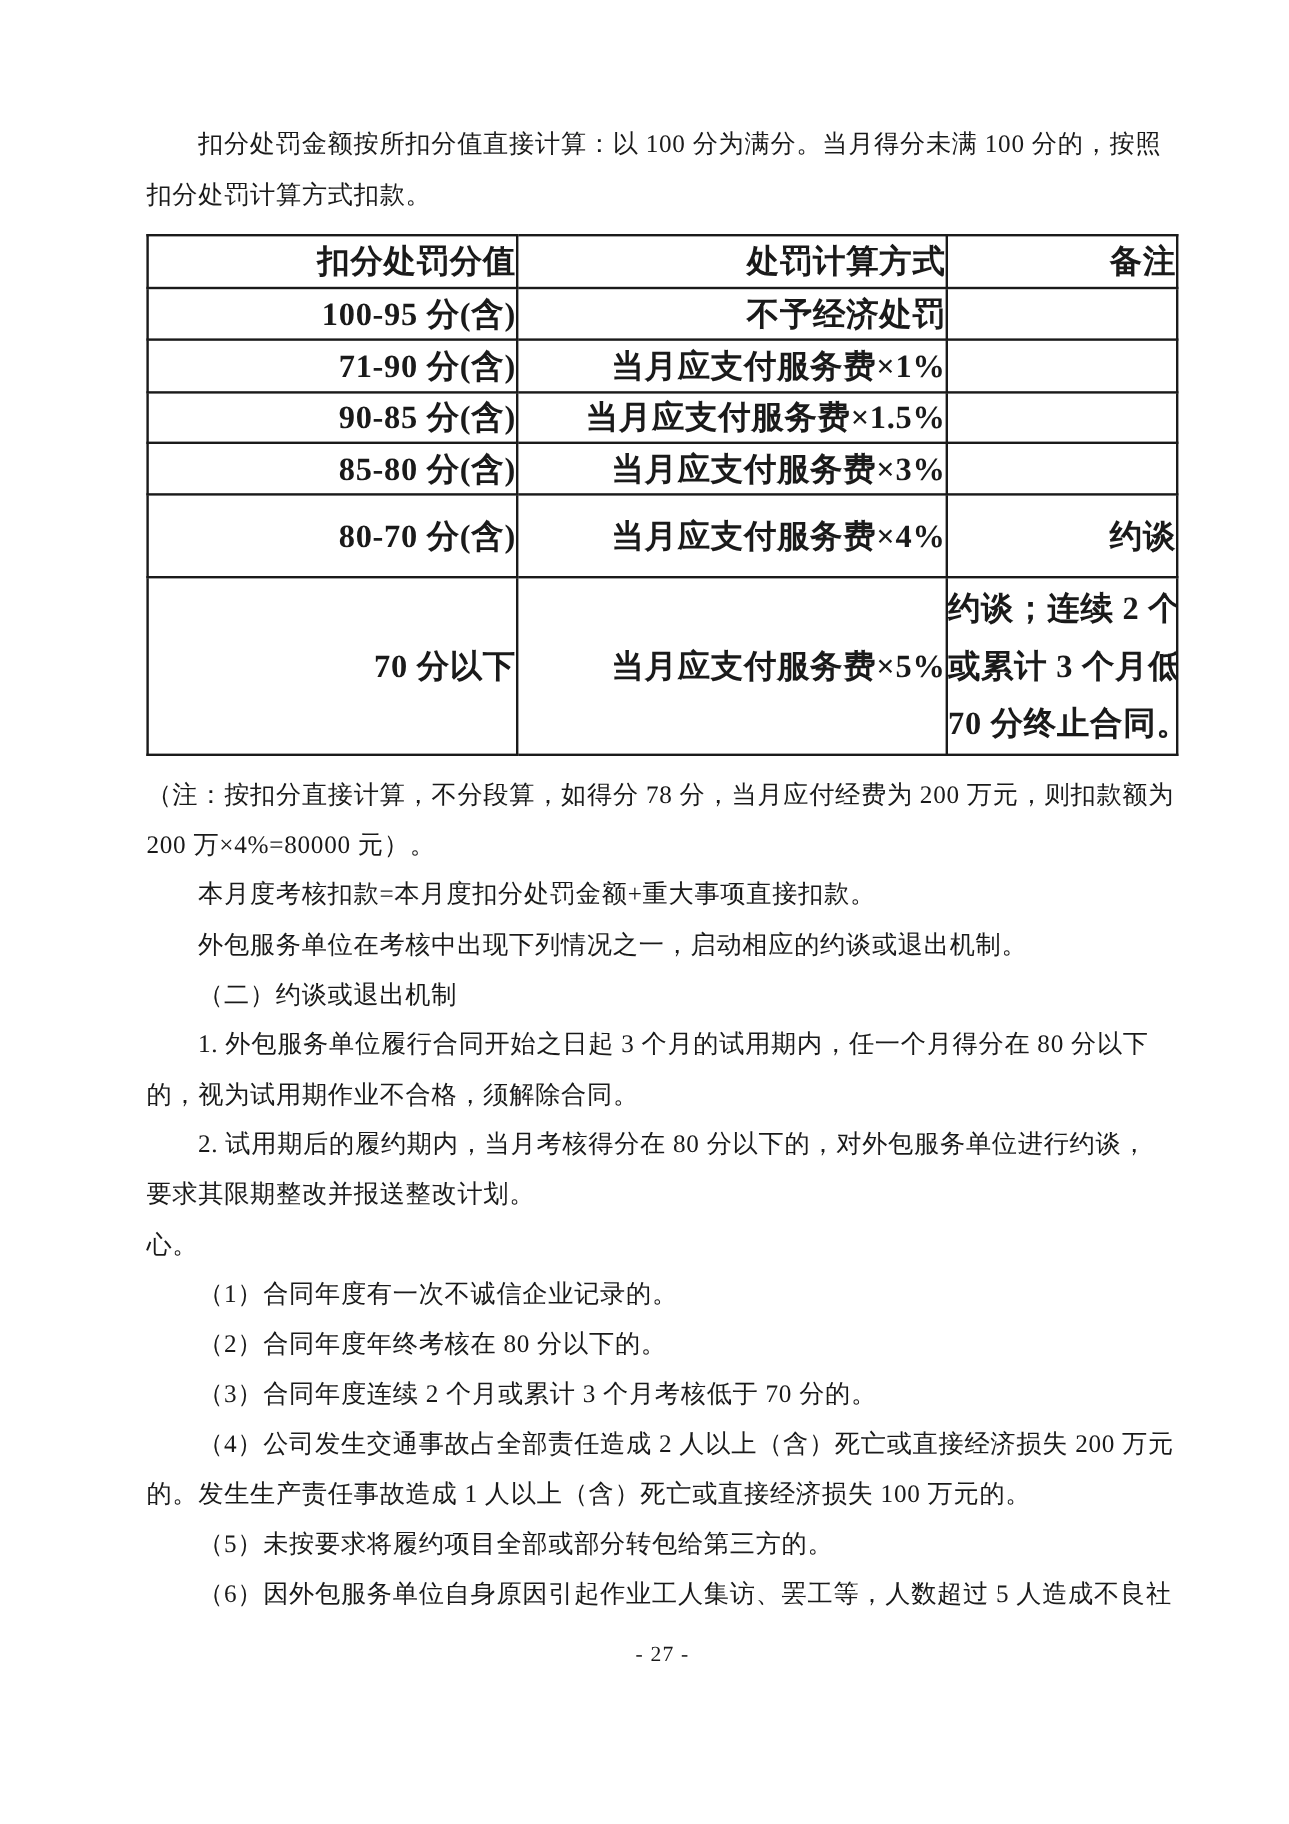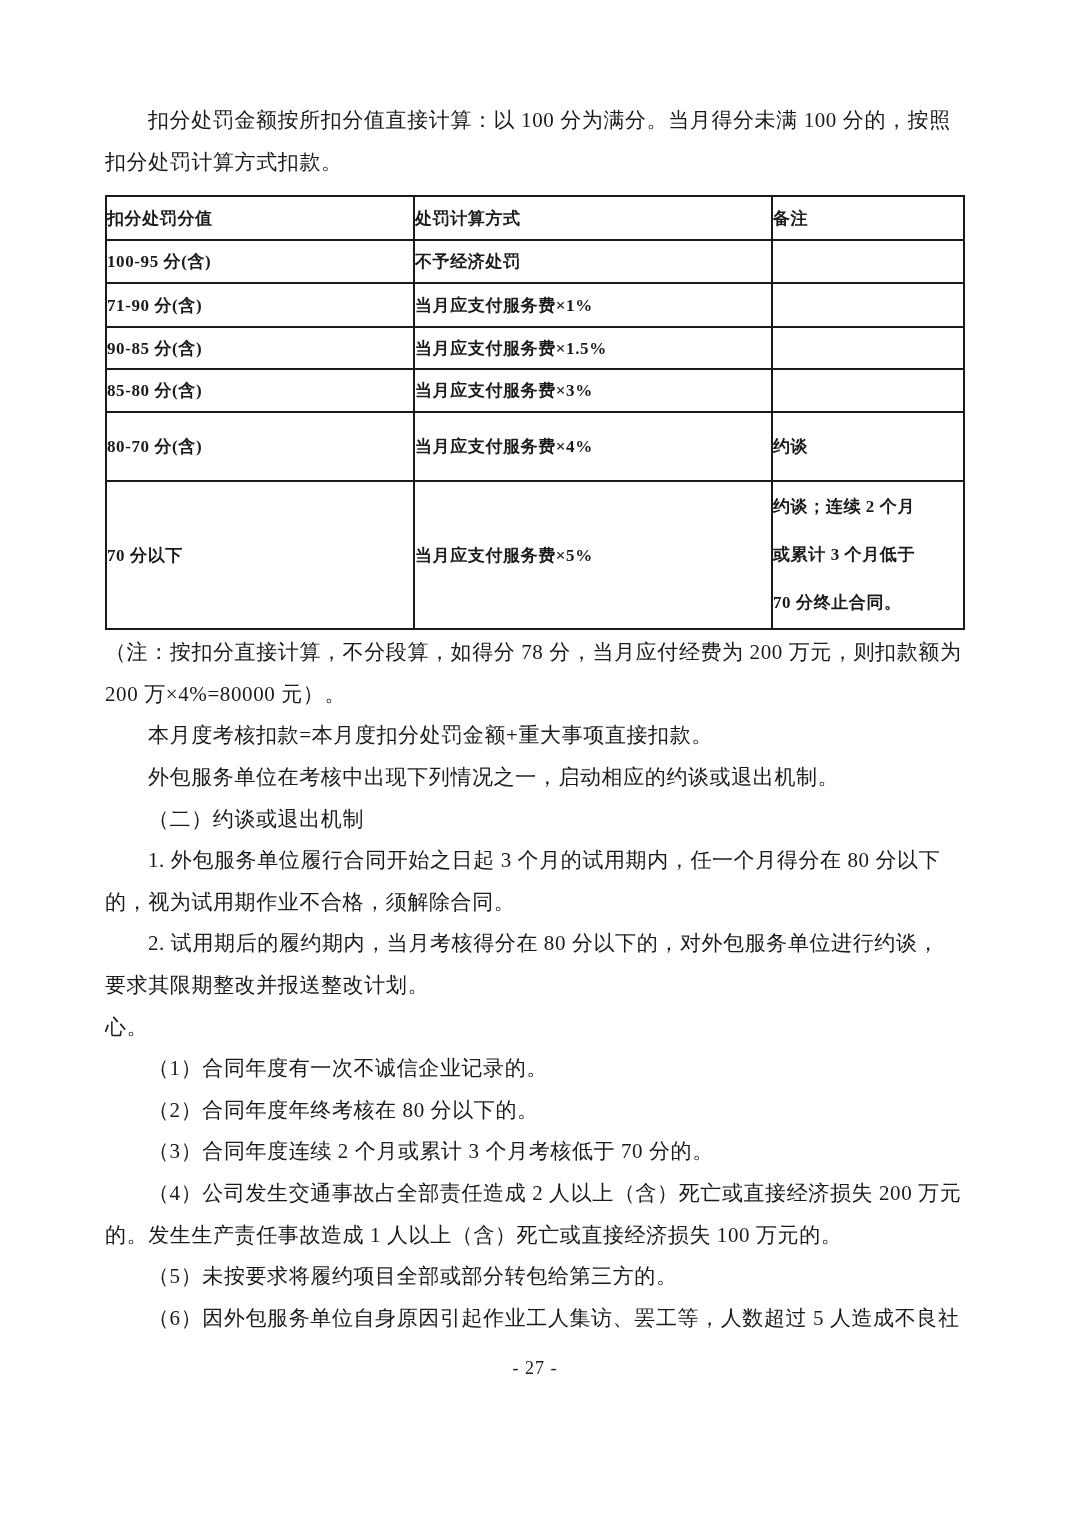--- a/index.html
+++ b/index.html
@@ -7,21 +7,21 @@
     position:relative;
     width:1074px;
     height:1520px;
     background:#ffffff;
     color:#1a1a1a;
     font-family:"Liberation Serif","DejaVu Serif",serif;
     overflow:hidden;
   }
   .content {
     position:absolute;
-    left:105px;
+    left:122px;
     top:100px;
     width:860px;
   }
   .line {
     height:41.6px;
     line-height:41.6px;
     font-size:21px;
     letter-spacing:0.6px;
     white-space:nowrap;
   }
@@ -29,23 +29,23 @@
 
   table.penalty {
     border-collapse:collapse;
     table-layout:fixed;
     width:858px;
     margin-top:12px;
   }
   table.penalty th, table.penalty td {
     border:2px solid #1a1a1a;
     font-weight:bold;
-    font-size:17px;
+    font-size:27px;
     letter-spacing:0.6px;
-    text-align:left;
+    text-align:right;
     vertical-align:middle;
     padding:0;
     overflow:hidden;
   }
   .col-score  { width:308px; }
   .col-method { width:358px; }
   .col-remark { width:192px; }
   tr.t-head { height:44px; }
   tr.t-r0 { height:43px;margin-top:38px; }
   tr.t-r1 { height:44px; }
@@ -54,21 +54,21 @@
   tr.t-r4 { height:69px;padding-left:47px; }
   tr.t-r5 { height:148px; }
   td.remark-left {
     text-align:left;
     padding:0 7px;
   }
   td.remark-left .remark-line {
     line-height:48px;
     white-space:nowrap;
   }
-  .after-table { margin-top:2px; }
+  .after-table { margin-top:12px; }
   .page-number {
     margin-top:14px;
     height:30px;
     line-height:30px;
     text-align:center;
     font-size:18px;
     letter-spacing:1px;
   }
 </style>
 </head>

